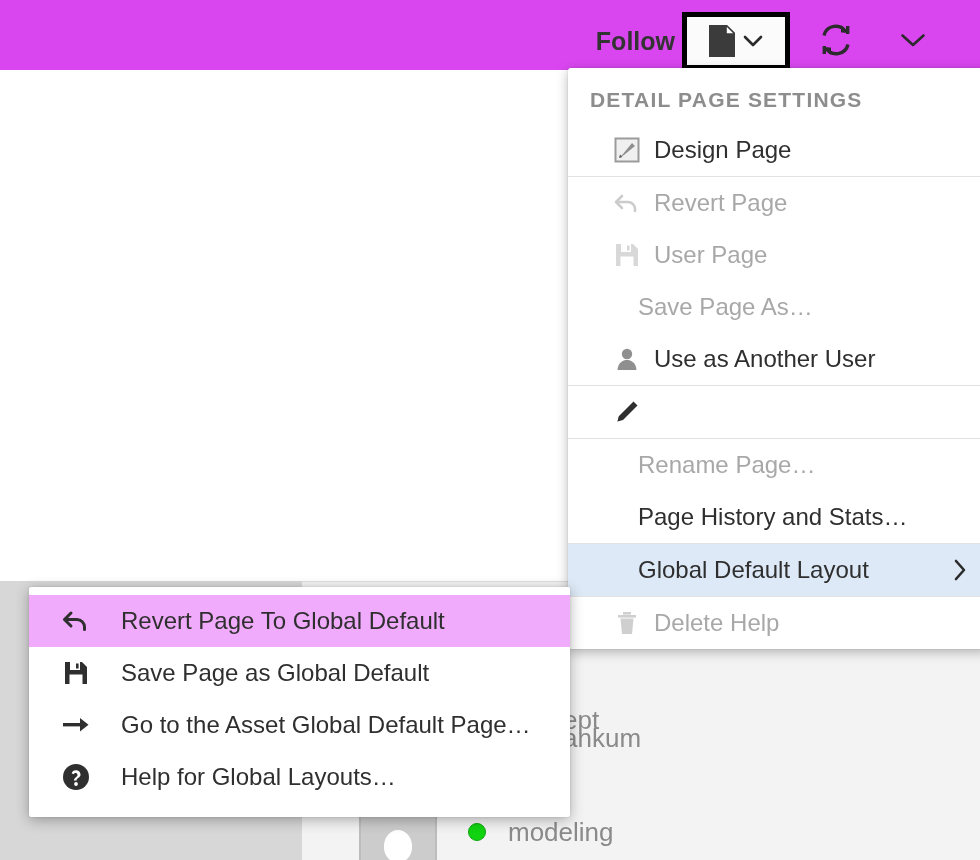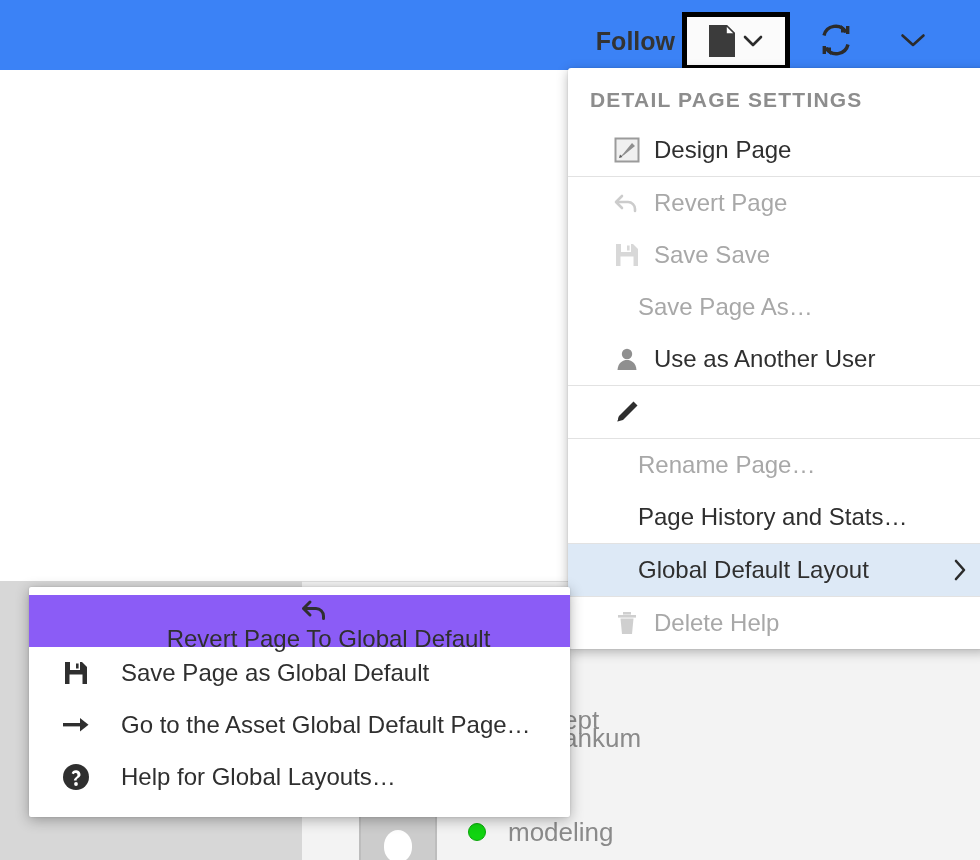--- a/index.html
+++ b/index.html
@@ -90,21 +90,21 @@
     box-sizing: border-box;
   }
 
   
   .toolbar {
     position: absolute;
     left: 0;
     top: 0;
     width: 980px;
     height: 70px;
-    background: #3b82f6;
+    background: #d946ef;
   }
   .follow-label {
     position: absolute;
     right: 305px;
     top: 27px;
     font-size: 25px;
     color: #333333;
     font-weight: 600;
     white-space: nowrap;
   }
@@ -221,21 +221,21 @@
   .sub-item {
     display: flex;
     align-items: center;
     height: 52px;
     padding-left: 30px;
     font-size: 24px;
     color: #2f2f2f;
     white-space: nowrap;
     position: relative;
   }
-  .sub-item.selected { background: #8b5cf6; flex-direction: column; }
+  .sub-item.selected { background: #f0abfc; }
   .sub-item .si-icon {
     width: 34px;
     height: 30px;
     display: flex;
     align-items: center;
     justify-content: center;
     flex: none;
   }
   .sub-item .si-label { margin-left: 28px; }
   .sub-item .si-label.link { }
@@ -332,21 +332,21 @@
 
     <div class="menu-item disabled">
       <span class="mi-icon">
         <svg width="24" height="24" viewBox="0 0 24 24" aria-hidden="true">
           <path d="M1 1 H18 L23 6 V23 H1 Z" fill="#d8d8d8"></path>
           <rect x="6" y="1" width="10" height="8" fill="#ffffff"></rect>
           <rect x="12" y="2.5" width="2.6" height="5" fill="#d8d8d8"></rect>
           <rect x="5.5" y="13.5" width="13" height="9.5" fill="#ffffff"></rect>
         </svg>
       </span>
-      <span class="mi-label">Save Save</span>
+      <span class="mi-label">User Page</span>
     </div>
 
     <div class="menu-item disabled">
       <span class="mi-label noicon">Save Page As…</span>
     </div>
 
     <div class="menu-item">
       <span class="mi-icon">
         <svg width="24" height="24" viewBox="0 0 24 24" aria-hidden="true">
           <circle cx="12" cy="7" r="5.2" fill="#8f8f8f"></circle>

